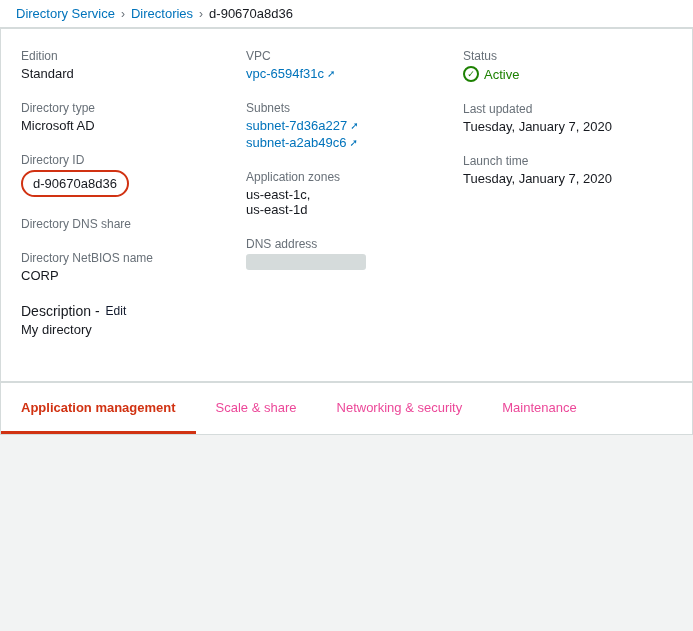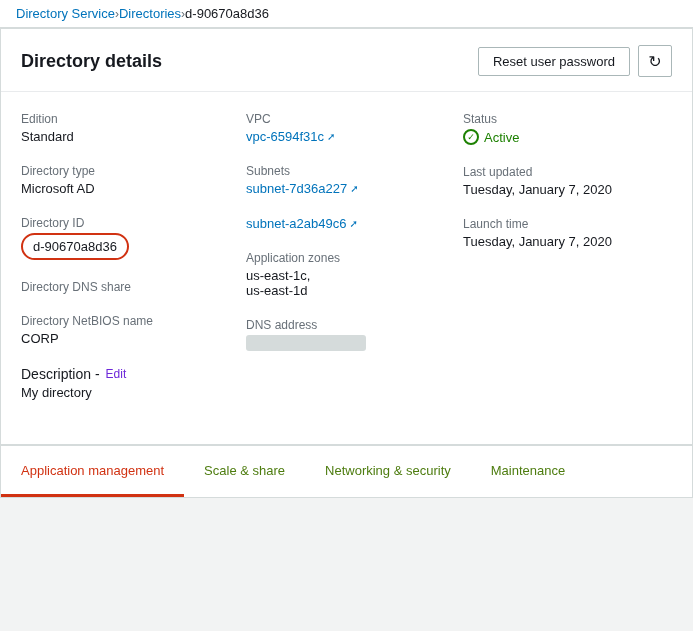--- a/index.html
+++ b/index.html
@@ -5,20 +5,21 @@
     * { box-sizing: border-box; margin: 0; padding: 0; }
     body { font-family: "Amazon Ember", Arial, sans-serif; font-size: 14px; color: #16191f; background: #f2f3f3; width: 693px; min-height: 631px; }
 
     
     .breadcrumb {
       background: #fff;
       border-bottom: 1px solid #d5dbdb;
       padding: 6px 16px;
       display: flex;
       align-items: center;
+      gap: 6px;
       font-size: 13px;
     }
     .breadcrumb-link {
       color: #0073bb;
       cursor: pointer;
       text-decoration: none;
     }
     .breadcrumb-sep {
       color: #687078;
       font-size: 12px;
@@ -110,21 +111,21 @@
       padding: 4px 10px;
       display: inline-block;
     }
     .detail-label-with-edit {
       display: flex;
       align-items: center;
       gap: 6px;
       margin-bottom: 3px;
     }
     .edit-link {
-      color: #6d28d9;
+      color: #0f172a;
       cursor: pointer;
       font-size: 12px;
       text-decoration: none;
     }
 
     
     .ext-link {
       color: #0073bb;
       cursor: pointer;
       font-size: 13px;
@@ -181,57 +182,48 @@
       display: flex;
       align-items: flex-end;
       background: #fff;
       border-top: 1px solid #d5dbdb;
       padding: 0 0 0 0;
       height: 52px;
     }
     .tab-item {
       padding: 14px 20px 12px 20px;
       font-size: 13px;
-      color: #4d7c0f;
+      color: #ec4899;
       cursor: pointer;
       border-bottom: 3px solid transparent;
       font-weight: 400;
       white-space: nowrap;
       height: 52px;
       display: flex;
       align-items: center;
     }
     .tab-item.active {
       color: #d13212;
       border-bottom: 3px solid #d13212;
-      font-weight: 400;
+      font-weight: 700;
     }
   </style>
 </head>
 <body>
 
 <div class="breadcrumb">
   <a class="breadcrumb-link">Directory Service</a>
   <span class="breadcrumb-sep">›</span>
   <a class="breadcrumb-link">Directories</a>
   <span class="breadcrumb-sep">›</span>
   <span class="breadcrumb-current">d-90670a8d36</span>
 </div>
 
 <div class="main-content">
 
-  <div class="detail-header">
-    <h1 class="detail-title">Directory details</h1>
-    <div class="header-actions">
-      <button class="btn-reset">Reset user password</button>
-      <button class="btn-refresh" title="Refresh">
-        <span>↻</span>
-      </button>
-    </div>
-  </div>
 
   <div class="details-grid">
 
     <div class="detail-col">
       <div class="detail-item">
         <div class="detail-label">Edition</div>
         <div class="detail-value">Standard</div>
       </div>
       <div class="detail-item">
         <div class="detail-label">Directory type</div>
@@ -262,21 +254,21 @@
         <div class="detail-label">VPC</div>
         <div class="detail-value">
           <a class="ext-link">vpc-6594f31c <span class="ext-icon">➚</span></a>
         </div>
       </div>
       <div class="detail-item">
         <div class="detail-label">Subnets</div>
         <div class="detail-value">
           <a class="ext-link">subnet-7d36a227 <span class="ext-icon">➚</span></a>
         </div>
-        <div class="detail-value" style="margin-top:20px;">
+        <div class="detail-value" style="margin-top:2px;">
           <a class="ext-link">subnet-a2ab49c6 <span class="ext-icon">➚</span></a>
         </div>
       </div>
       <div class="detail-item">
         <div class="detail-label">Application zones</div>
         <div class="detail-value">us-east-1c,</div>
         <div class="detail-value">us-east-1d</div>
       </div>
       <div class="detail-item">
         <div class="detail-label">DNS address</div>

